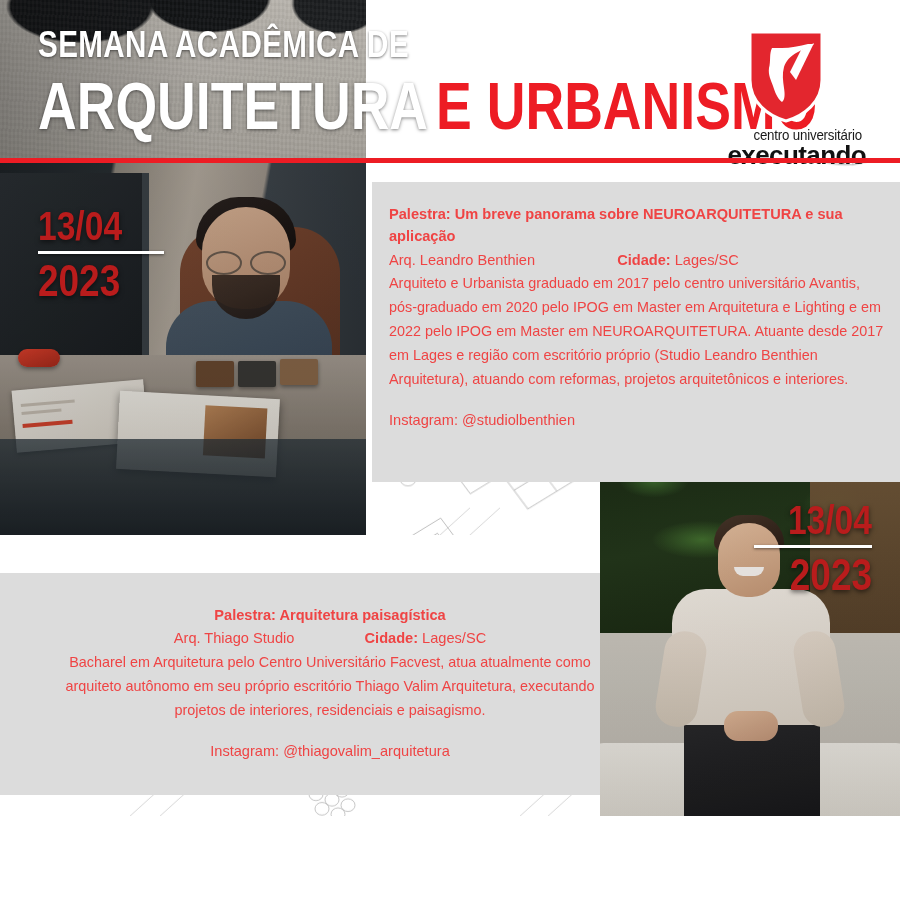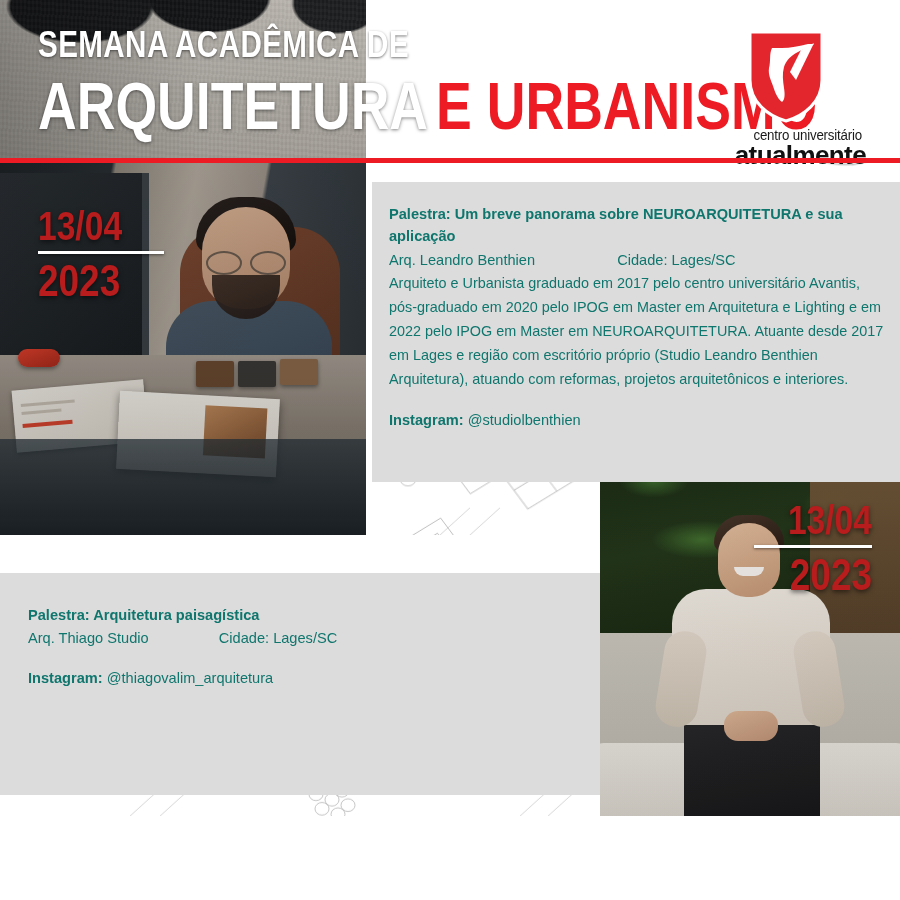--- a/index.html
+++ b/index.html
@@ -248,35 +248,35 @@
   .photo-right .tint{position:absolute;inset:0;background:linear-gradient(180deg,rgba(0,0,0,.08),rgba(0,0,0,.12));}
 
   
   .panel{
     position:absolute;background:#DCDCDC;z-index:4;
   }
   #panel1{left:372px;top:182px;width:528px;height:300px;}
   #panel2{left:0;top:573px;width:600px;height:222px;}
 
   .txt{
-    position:absolute;z-index:5;color:#0f766e;
+    position:absolute;z-index:5;color:#ef4444;
     font-family:"Liberation Sans", sans-serif;
   }
   #txt1{left:389px;top:203px;width:498px;}
-  #txt2{left:28px;top:604px;width:540px;}
+  #txt2{left:60px;top:604px;width:540px;text-align:center;}
 
   .l-title{font-size:14.6px;font-weight:bold;line-height:1.53;margin:0 0 0 0;}
   .l-title .lbl{font-weight:bold;}
   .l-name-row{font-size:14.6px;line-height:1.56;margin-top:1px;display:block;}
   .l-name{font-weight:normal;}
-  .city-lbl{font-weight:normal;}
+  .city-lbl{font-weight:bold;}
   .city-val{font-weight:normal;}
   .l-bio{font-size:14.4px;font-weight:normal;line-height:1.66;margin-top:1px;}
   .l-insta{font-size:14.6px;margin-top:20px;}
-  .l-insta .lbl{font-weight:bold;}
+  .l-insta .lbl{font-weight:normal;}
   .l-insta .val{font-weight:normal;}
   .spacer-tab{display:inline-block;width:74px;}
   #txt2 .spacer-tab{width:62px;}
 
   
   .footer-rule{
     position:absolute;left:0;top:831px;width:900px;height:5px;background:#1a1a1a;z-index:6;
   }
   .footer-band{
     position:absolute;left:0;top:836px;width:900px;height:64px;z-index:4;
@@ -449,21 +449,21 @@
           <path d="M26 20 C23 26 25 33 23 40 C22 47 25 52 27 58 C29 64 31 70 36 74
                    C39 72 39 66 38 60 C37 53 36 46 38 39 C40 33 44 28 52 24
                    C60 20 66 18 68 16 L62 16 C54 18 44 20 36 20 Z" fill="#ffffff"></path>
           <path d="M40 26 C36 32 35 40 36 48 C37 55 40 62 44 68
                    C48 62 52 54 56 46 C60 38 64 30 68 22
                    C60 24 50 24 40 26 Z" fill="#ffffff" opacity="0.0"></path>
           <path d="M55 22 L68 15 L50 52 L44 44 Z" fill="#ffffff"></path>
         </svg>
       </div>
       <div class="logo-sub1">centro universitário</div>
-      <div class="logo-sub2">atualmente</div>
+      <div class="logo-sub2">executando</div>
     </div>
   </div>
 
   <div class="red-rule"></div>
 
   <div class="photo-left">
     <div class="scene"></div>
     <div class="monitor"></div>
     <div class="chair"></div>
     <div class="person">
@@ -523,20 +523,21 @@
     <div class="l-title">
       <span class="lbl">Palestra:</span>
       <span>Arquitetura paisagística</span>
     </div>
     <div class="l-name-row">
       <span class="l-name">Arq. Thiago Studio</span>
       <span class="spacer-tab"></span>
       <span class="city-lbl">Cidade:</span>
       <span class="city-val">Lages/SC</span>
     </div>
+    <div class="l-bio">Bacharel em Arquitetura pelo Centro Universitário Facvest, atua atualmente como arquiteto autônomo em seu próprio escritório Thiago Valim Arquitetura, executando projetos de interiores, residenciais e paisagismo.</div>
     <div class="l-insta">
       <span class="lbl">Instagram:</span>
       <span class="val">@thiagovalim_arquitetura</span>
     </div>
   </div>
 
   <div class="photo-right">
     <div class="foliage"></div>
     <div class="wood"></div>
     <div class="wall"></div>

